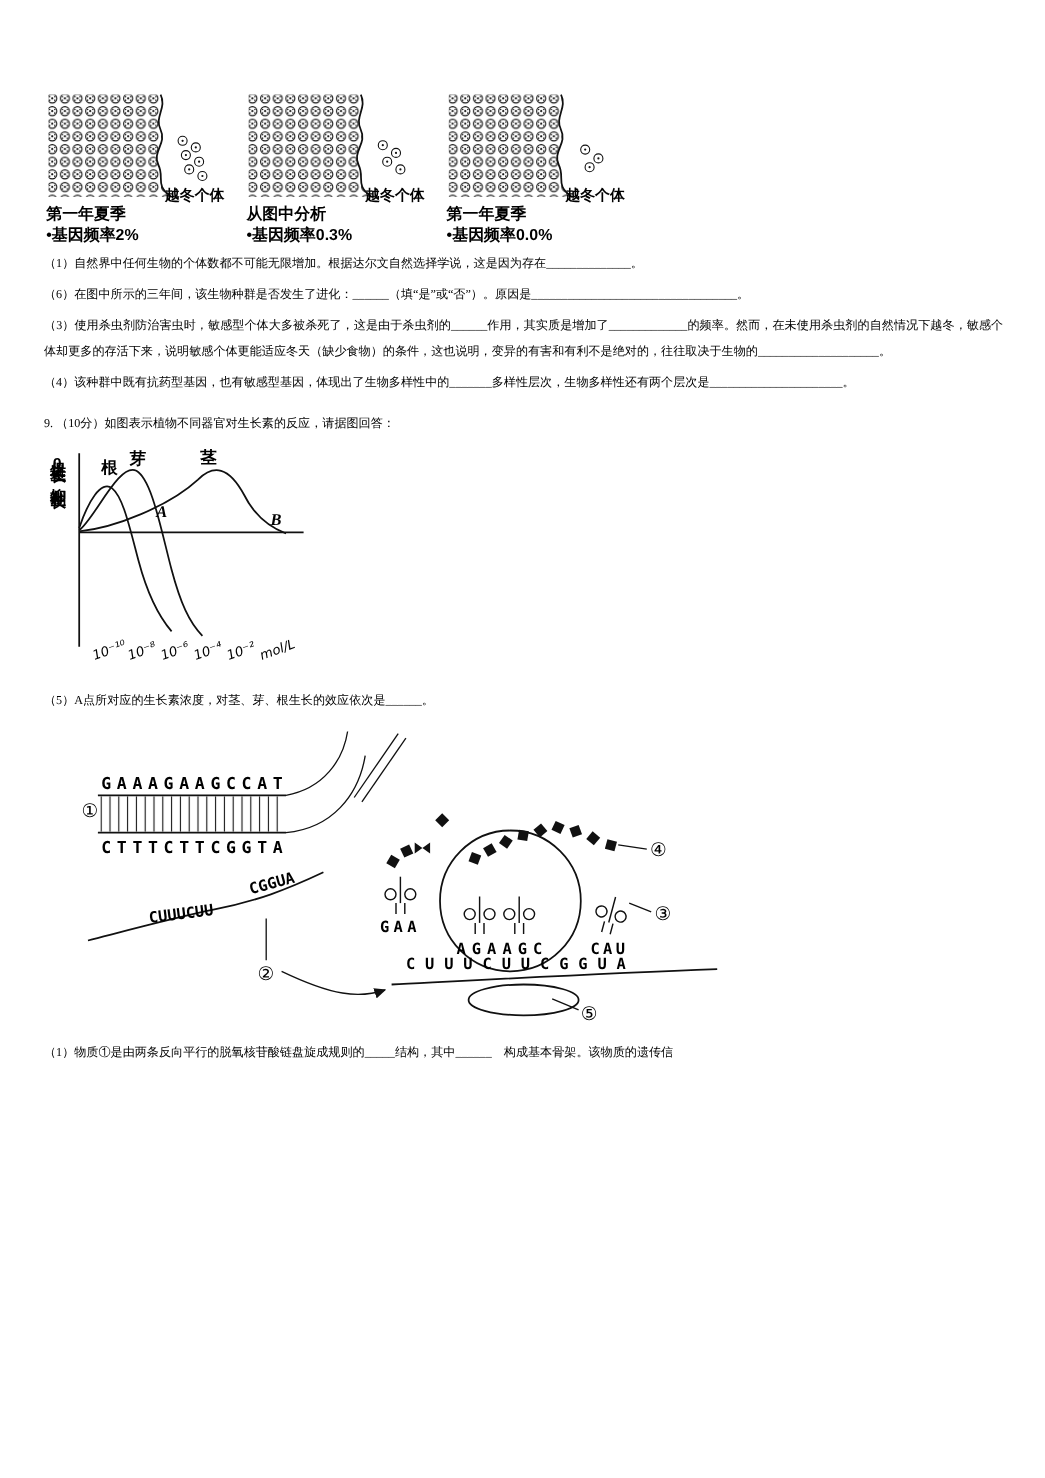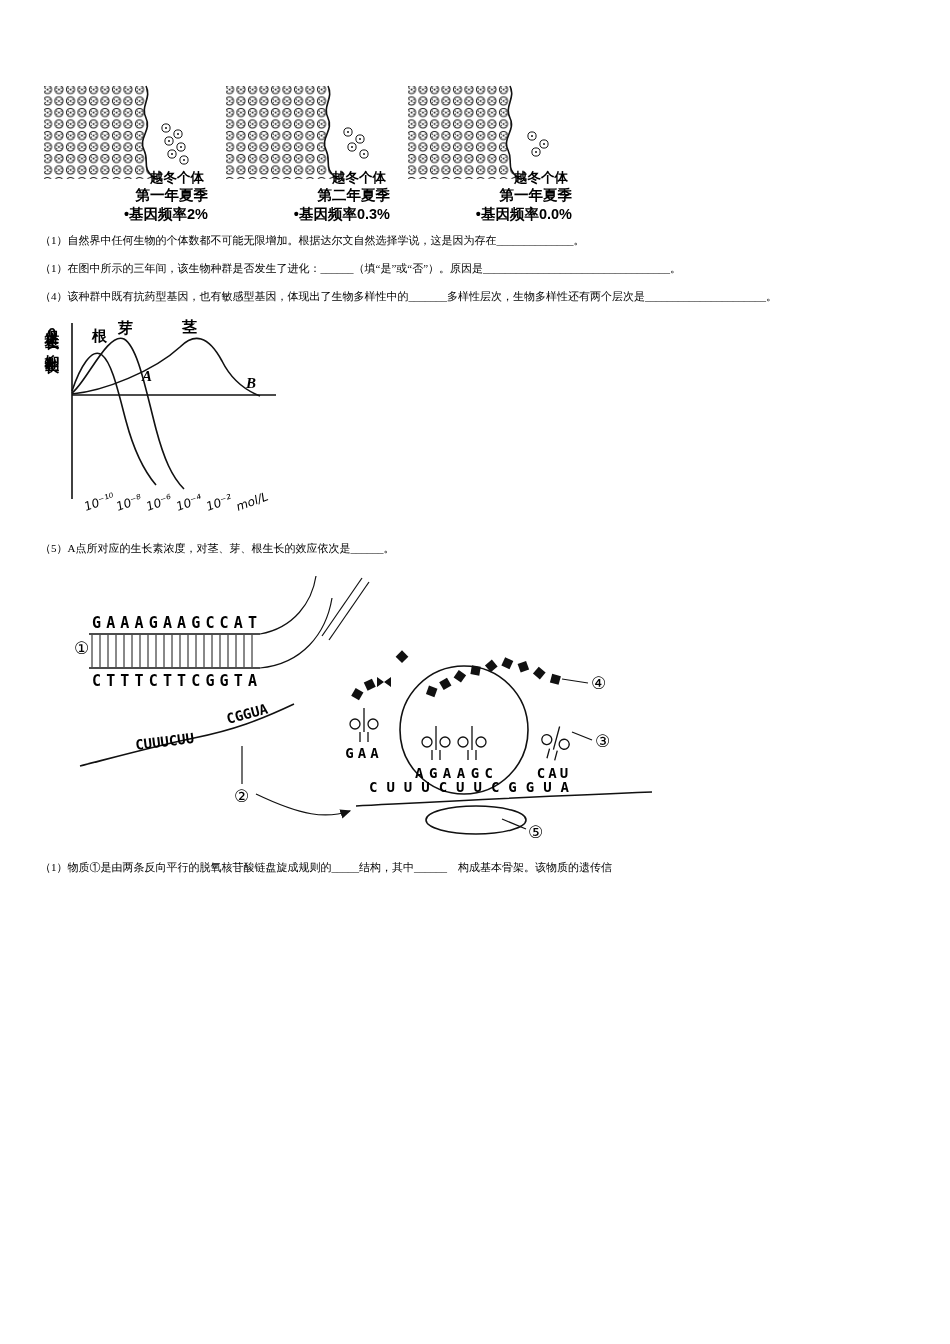--- a/index.html
+++ b/index.html
@@ -16,21 +16,21 @@
     word-break:break-all; margin-top:5px;
   }
   .heading { margin-top:14px; }
 
   
   .pop-row { display:flex; gap:16px; margin:0 0 0 2px; }
   .pop-panel { width:166px; }
   .pop-panel svg { display:block; }
   .pop-cap {
     font-family:"Liberation Sans","DejaVu Sans",sans-serif;
-    font-weight:bold; font-size:14.5px; line-height:1.3; text-align:right;
+    font-weight:bold; font-size:14.5px; line-height:1.3; text-align:left;
   }
 
   
   .auxin-fig { display:flex; align-items:flex-start; margin:10px 0 20px 2px; }
   .vaxis {
     writing-mode:vertical-rl; text-orientation:upright;
     font-family:"Liberation Sans","DejaVu Sans",sans-serif;
     font-weight:bold; font-size:14.5px; letter-spacing:1.5px;
     height:190px; line-height:20px;
   }
@@ -106,21 +106,21 @@
             <circle cx="124" cy="48" r="1" fill="#111"></circle>
           <circle cx="136" cy="55" r="4.1" fill="none" stroke="#111"></circle>
             <circle cx="136" cy="55" r="1" fill="#111"></circle>
           <circle cx="128" cy="63" r="4.1" fill="none" stroke="#111"></circle>
             <circle cx="128" cy="63" r="1" fill="#111"></circle>
           <circle cx="140" cy="70" r="4.1" fill="none" stroke="#111"></circle>
             <circle cx="140" cy="70" r="1" fill="#111"></circle>
         </g>
         <text x="108" y="98" font-size="13.5" font-weight="bold" font-family="Liberation Sans,sans-serif">越冬个体</text>
       </svg>
-      <div class="pop-cap">第二年夏季</div>
+      <div class="pop-cap">从图中分析</div>
       <div class="pop-cap">•基因频率0.3%</div>
     </div>
 
     <div class="pop-panel">
       <svg width="166" height="102" viewBox="0 0 166 102">
         <defs>
           <pattern id="p3" width="11.5" height="11.5" patternUnits="userSpaceOnUse">
             <circle cx="5.5" cy="5.5" r="4.1" fill="none" stroke="#111" stroke-width="1"></circle>
             <circle cx="5.5" cy="5.5" r="1" fill="#111"></circle>
             <circle cx="3.2" cy="4" r="0.7" fill="#111"></circle>
@@ -140,23 +140,25 @@
             <circle cx="130" cy="68" r="1" fill="#111"></circle>
         </g>
         <text x="108" y="98" font-size="13.5" font-weight="bold" font-family="Liberation Sans,sans-serif">越冬个体</text>
       </svg>
       <div class="pop-cap">第一年夏季</div>
       <div class="pop-cap">•基因频率0.0%</div>
     </div>
   </div>
 
   <p class="para">（1）自然界中任何生物的个体数都不可能无限增加。根据达尔文自然选择学说，这是因为存在______________。</p>
-  <p class="para">（1）在图中所示的三年间，该生物种群是否发生了进化：______（填“是”或“否”）。原因是__________________________________。</p>
+  <p class="para">（6）在图中所示的三年间，该生物种群是否发生了进化：______（填“是”或“否”）。原因是__________________________________。</p>
+  <p class="para">（3）使用杀虫剂防治害虫时，敏感型个体大多被杀死了，这是由于杀虫剂的______作用，其实质是增加了_____________的频率。然而，在未使用杀虫剂的自然情况下越冬，敏感个体却更多的存活下来，说明敏感个体更能适应冬天（缺少食物）的条件，这也说明，变异的有害和有利不是绝对的，往往取决于生物的____________________。</p>
   <p class="para">（4）该种群中既有抗药型基因，也有敏感型基因，体现出了生物多样性中的_______多样性层次，生物多样性还有两个层次是______________________。</p>
 
+  <p class="para heading">9. （10分）如图表示植物不同器官对生长素的反应，请据图回答：</p>
 
   <div class="auxin-fig">
     <div class="vaxis">
       <span>促进生长</span><span>0</span><span>抑制生长</span>
     </div>
     <svg width="262" height="198" viewBox="0 0 262 198">
       <line x1="10" y1="4" x2="10" y2="180" class="med"></line>
       <line x1="10" y1="76" x2="214" y2="76" class="med"></line>
       <path d="M10,72 C18,48 30,28 40,36 C50,44 56,72 64,102 C72,132 82,152 94,166" class="med"></path>
       <path d="M10,74 C24,64 46,12 62,20 C76,28 84,72 94,110 C102,140 110,158 122,170" class="med"></path>

